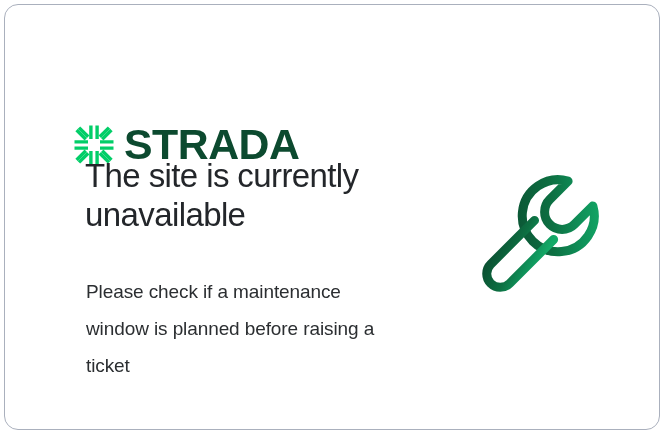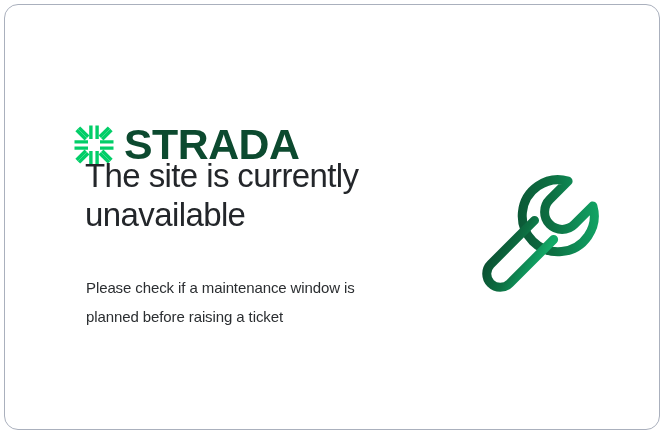--- a/index.html
+++ b/index.html
@@ -70,21 +70,21 @@
     letter-spacing: -0.6px;
     color: #23262a;
   }
   #body-copy {
     position: absolute;
     left: 81px;
     top: 268px;
     width: 310px;
     margin: 0;
     font-family: "Liberation Sans", sans-serif;
-    font-size: 15px;
+    font-size: 19px;
     font-weight: 400;
     line-height: 1.95;
     letter-spacing: -0.1px;
     color: #2b2e31;
   }
 
   
   #wrench-illustration {
     position: absolute;
     left: 452px;

